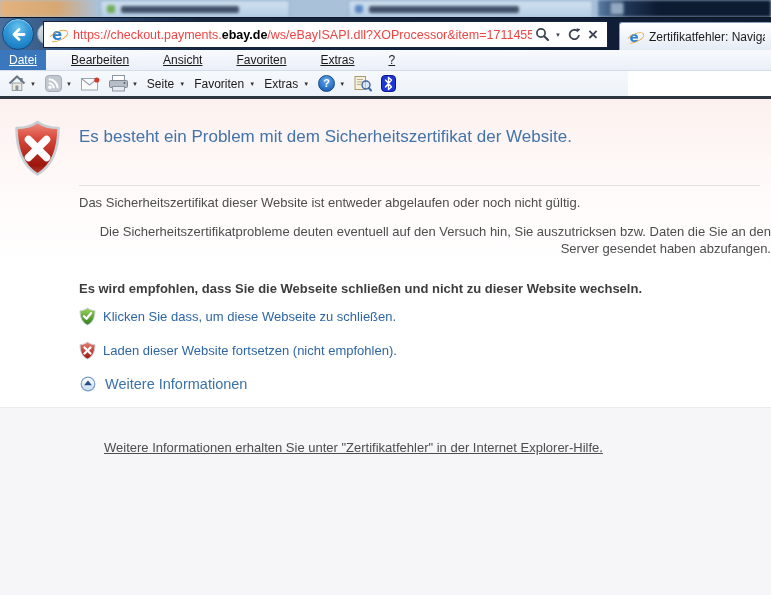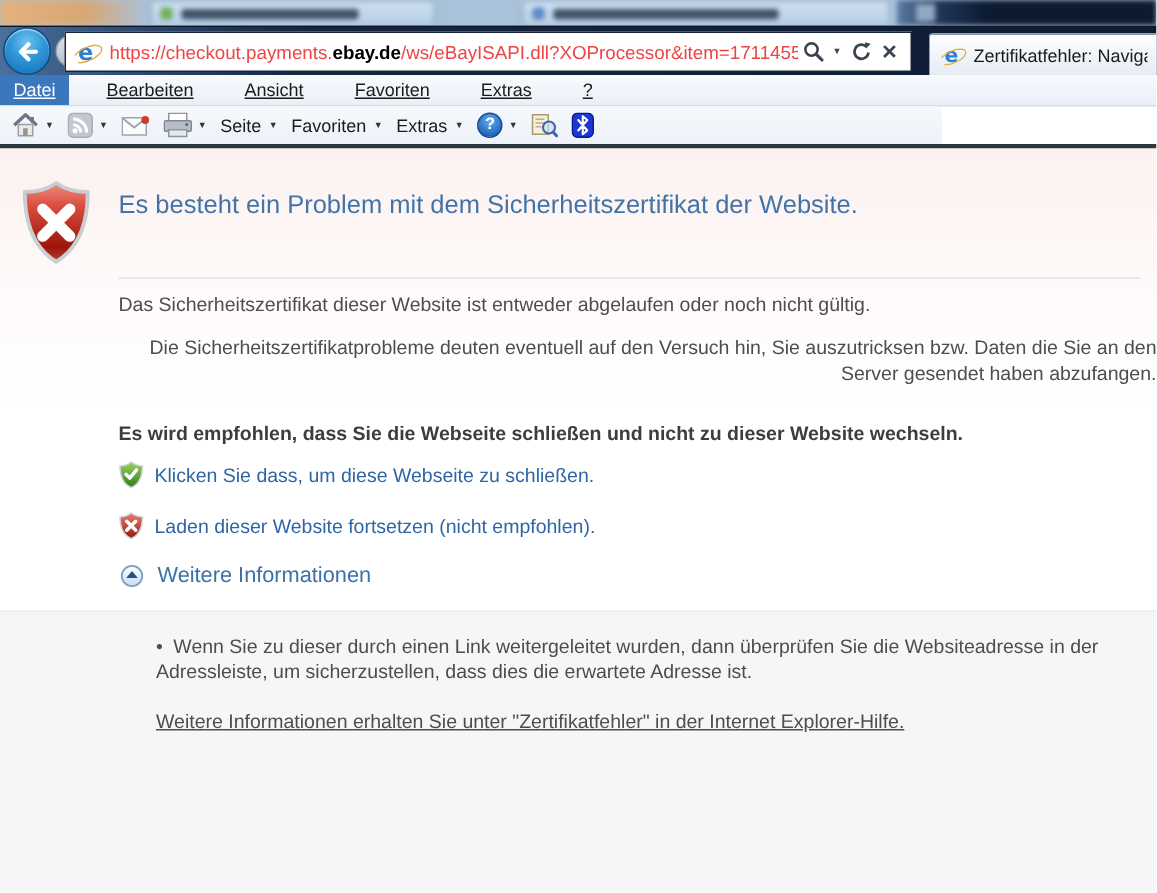--- a/index.html
+++ b/index.html
@@ -308,18 +308,17 @@
               <stop offset="1" stop-color="#c6dcf2"></stop>
           </linearGradient>
         </defs>
         <circle cx="8" cy="8" r="6.8" fill="url(#eg)" stroke="#7b9cc2" stroke-width="1.2"></circle>
         <polygon points="8,4.6 4.1,9.3 11.9,9.3" fill="#27517e"></polygon>
       </svg>
       <a>Weitere Informationen</a>
     </div>
 
     <div class="infopanel">
-      <p class="bullet"><span class="b">•</span><span>Wenn Sie zu dieser durch einen Link weitergeleitet wurden, dann überprüfen Sie die Websiteadresse in der Adressleiste, um sicherzustellen, dass dies die erwartete Adresse ist.</span></p>
       <p class="note">Weitere Informationen erhalten Sie unter "Zertifikatfehler" in der Internet Explorer-Hilfe.</p>
     </div>
 
   </div>
 </div>
 
 </body></html>

